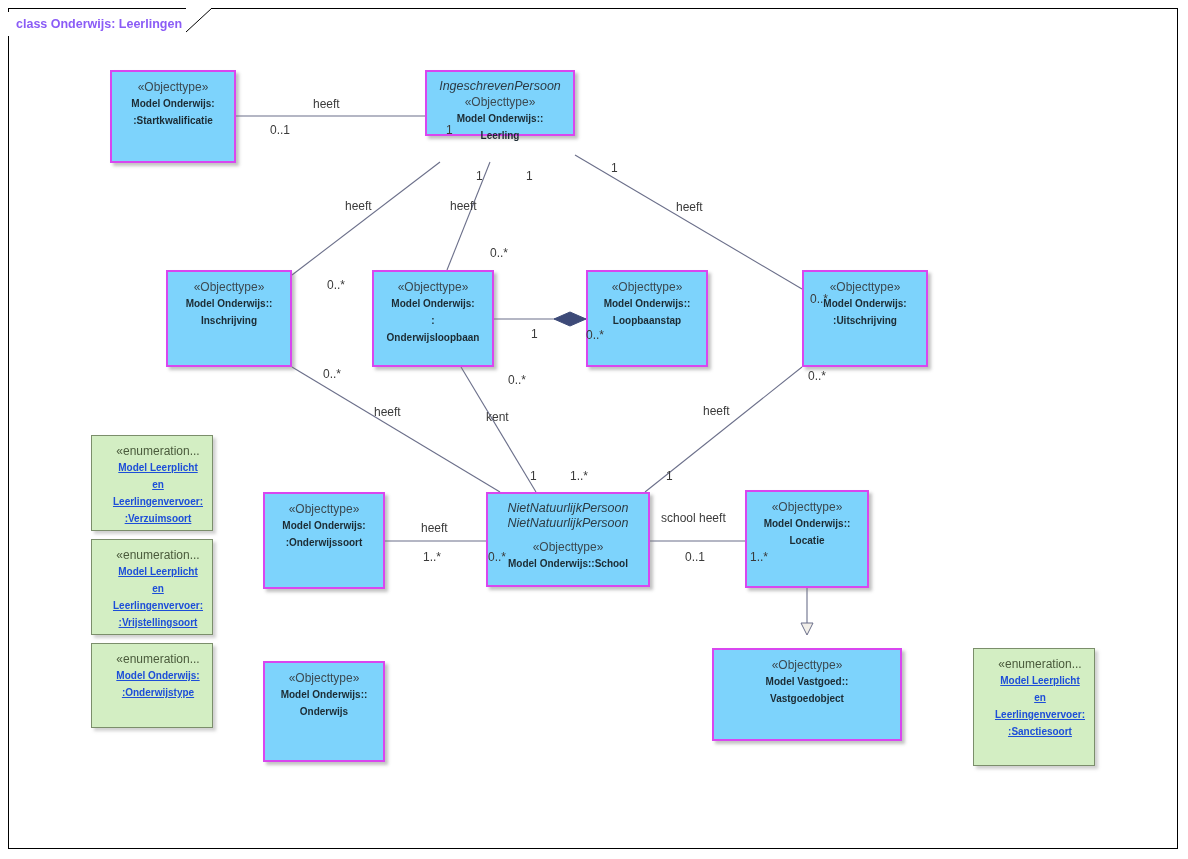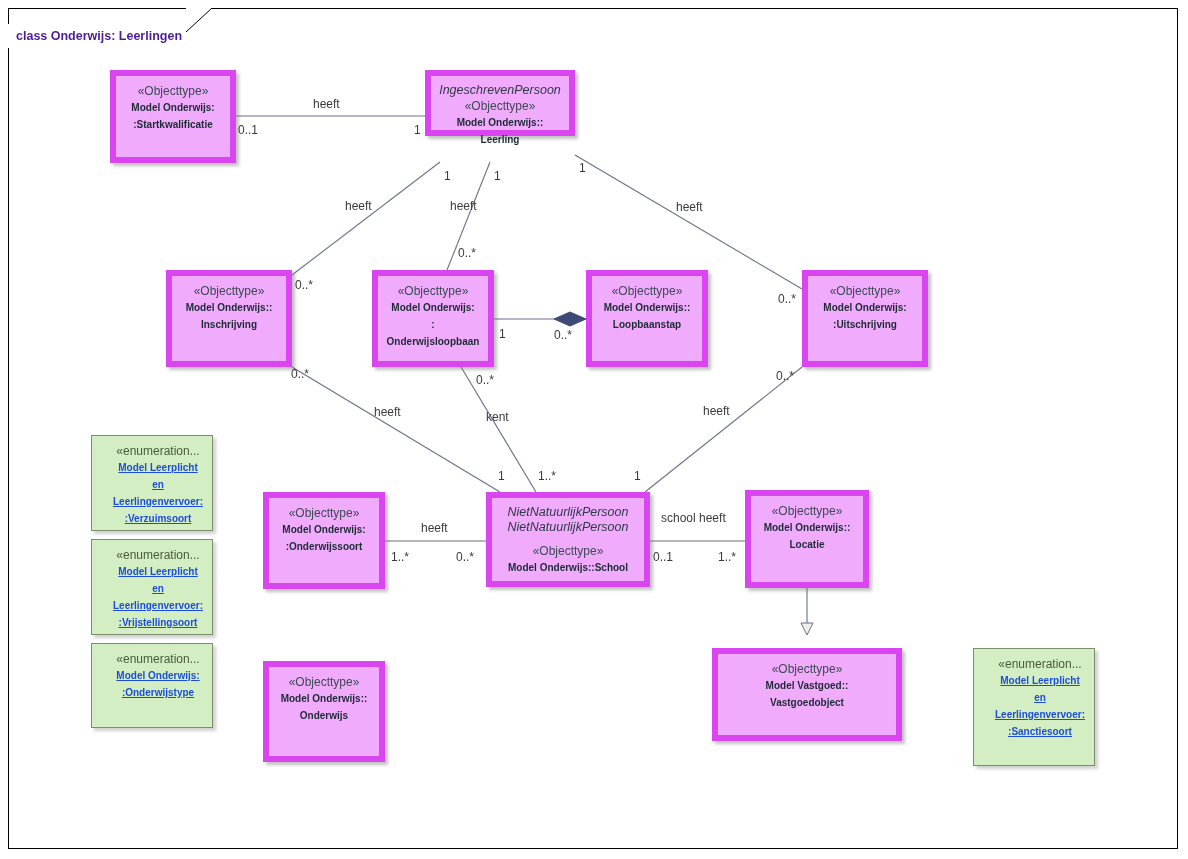--- a/index.html
+++ b/index.html
@@ -18,31 +18,31 @@
   #frame {
     position: absolute;
     left: 8px; top: 8px;
     width: 1170px; height: 841px;
     border: 1px solid #000000;
     box-sizing: border-box;
     background: transparent;
   }
   #title-tab {
     position: absolute;
-    left: 8px; top: 24px;
+    left: 8px; top: 12px;
     height: 24px;
     box-sizing: border-box;
     display: flex;
     align-items: center;
     padding: 0 6px 0 8px;
     background: #ffffff;
     border-right: none;
     font-size: 12.5px;
     font-weight: bold;
-    color: #4c1d95;
+    color: #8b5cf6;
     white-space: nowrap;
     z-index: 6;
   }
   #title-tab-label { line-height: 1; }
   #title-tab-slant {
     position: absolute;
     left: 186px; top: 8px;
     width: 26px; height: 25px;
     z-index: 6;
   }
@@ -63,22 +63,22 @@
     z-index: 3;
     display: flex;
     flex-direction: column;
     align-items: center;
     justify-content: flex-start;
     text-align: center;
     padding-top: 7px;
     box-shadow: 3px 3px 3px rgba(120,120,120,0.45);
   }
   .node.objecttype {
-    background: #f0abfc;
-    border: 6px solid #d946ef;
+    background: #7dd3fc;
+    border: 2px solid #d946ef;
   }
   .node.enumeration {
     background: #d3eec3;
     border: 1px solid #7b8e6b;
     box-shadow: 3px 3px 3px rgba(140,140,140,0.40);
     padding-left: 12px;
   }
   .node .supertype {
     font-style: italic;
     font-size: 12.5px;
@@ -113,20 +113,21 @@
     white-space: nowrap;
     line-height: 13px;
   }
   .mult {
     position: absolute;
     z-index: 4;
     font-size: 12px;
     color: #3a3a3a;
     white-space: nowrap;
     line-height: 13px;
+    padding-left: 32px;
   }
 </style>
 </head>
 <body>
 
 <div id="canvas">
 
   <div id="frame"></div>
 
   <div id="title-tab">

